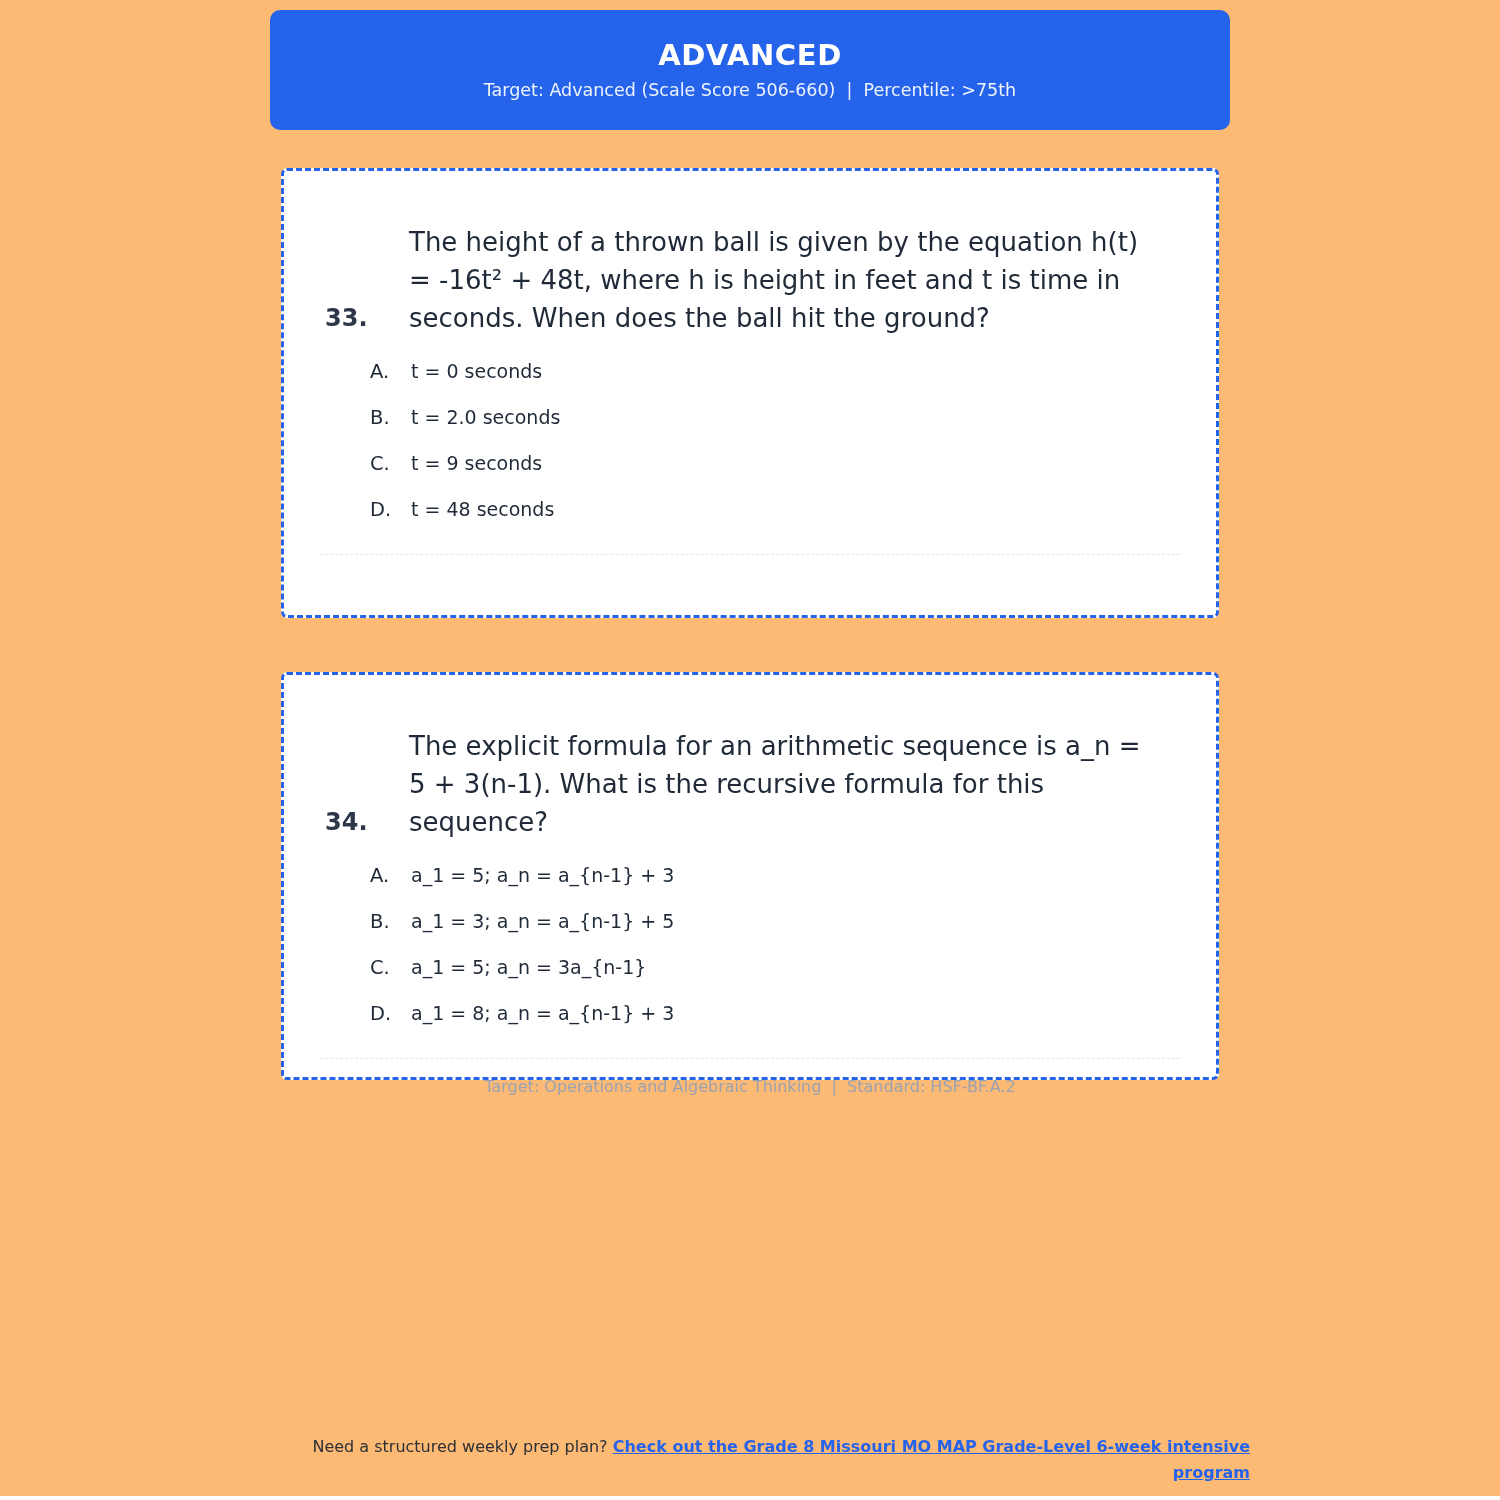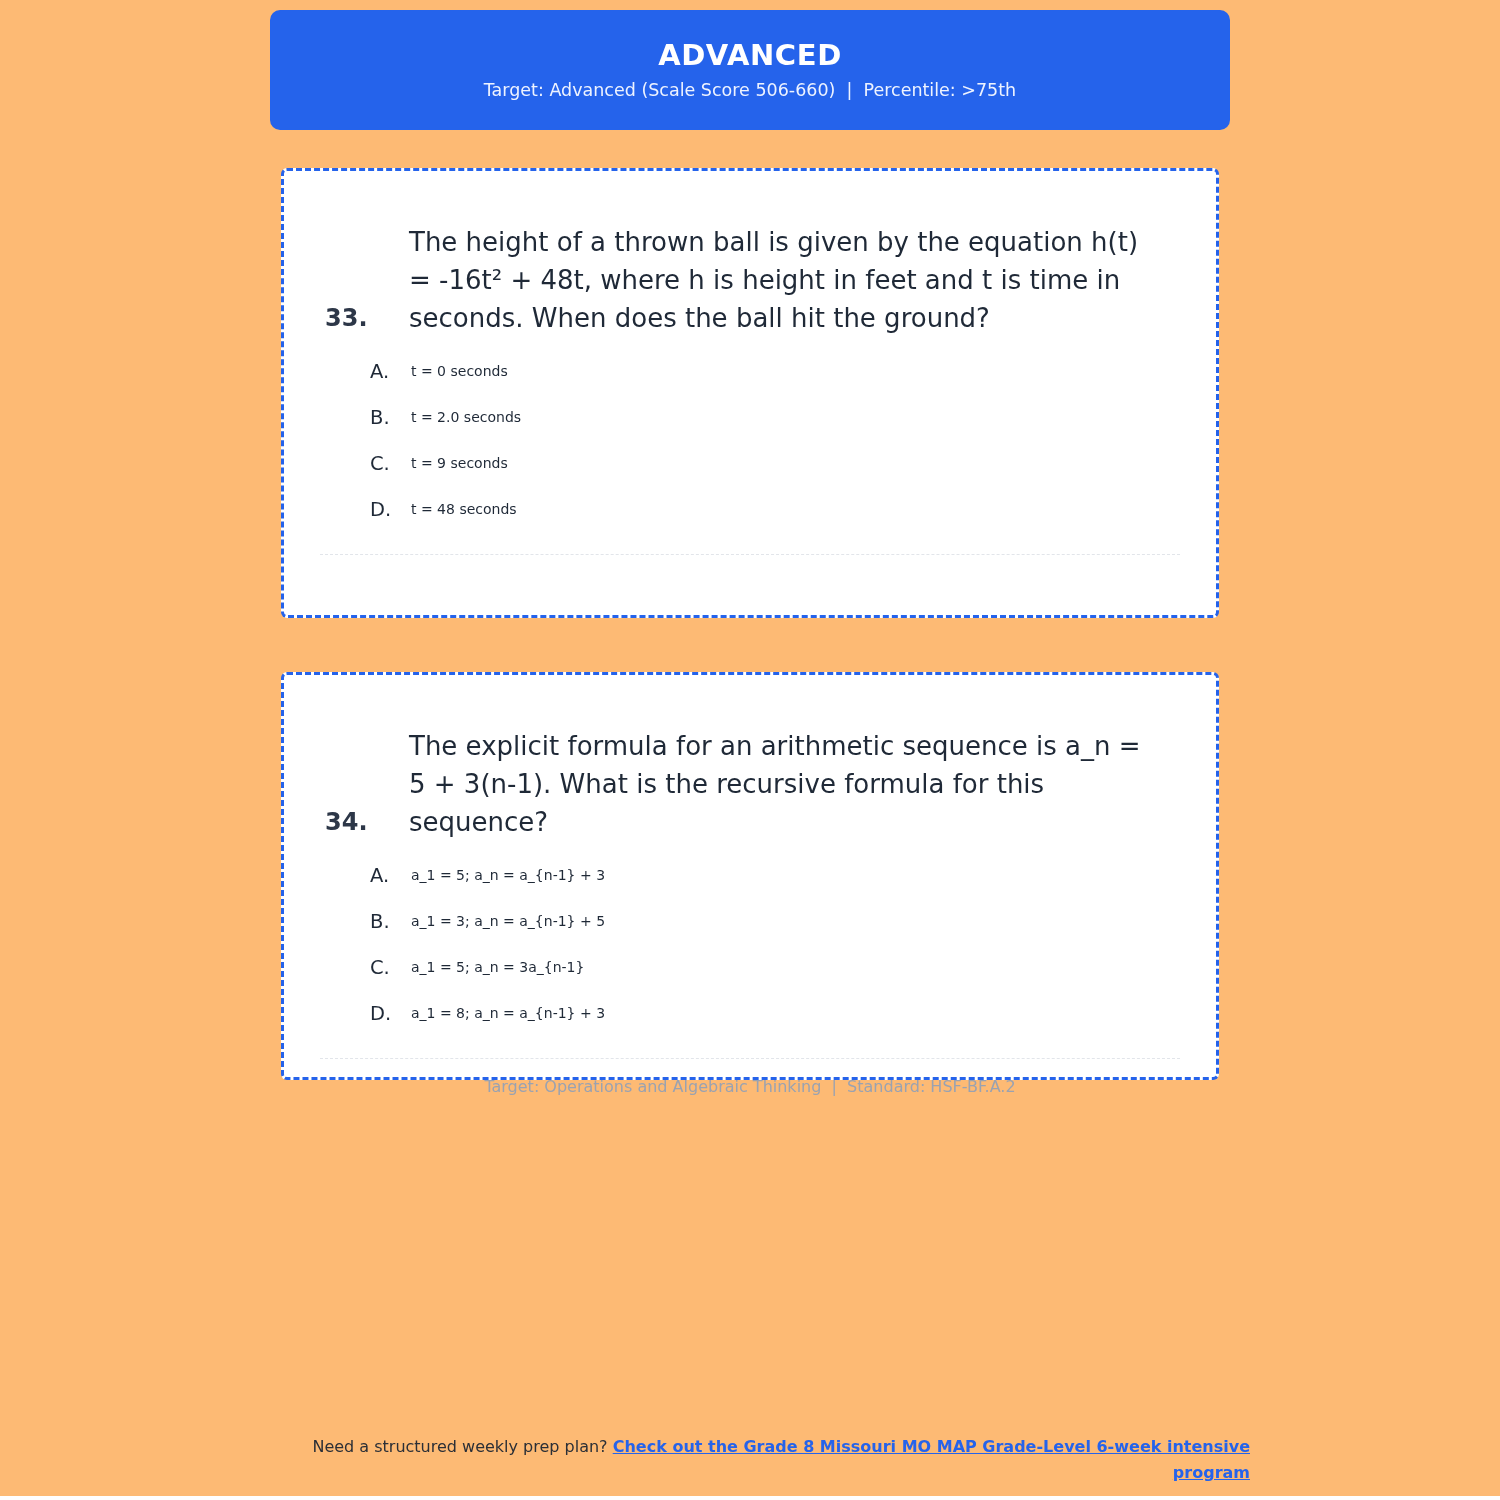--- a/index.html
+++ b/index.html
@@ -96,21 +96,21 @@
   .opt-letter {
     flex: 0 0 auto;
     width: 41px;
     color: #1f2937;
     font-size: 19.5px;
     line-height: 33px;
   }
   .opt-text {
     flex: 1 1 auto;
     color: #1f2937;
-    font-size: 14px;
+    font-size: 19px;
     line-height: 33px;
   }
 
   .meta-wrap {
     margin-top: 28px;
     padding: 0 36px 0 36px;
   }
   .meta-divider {
     border-top: 1px dashed #e2e5ea;
     height: 0;

